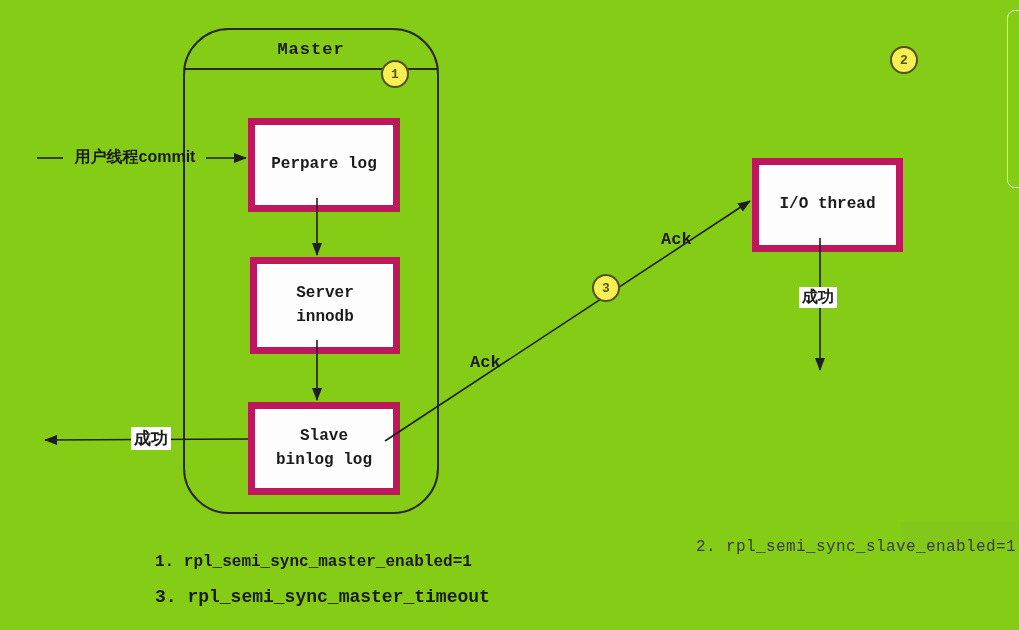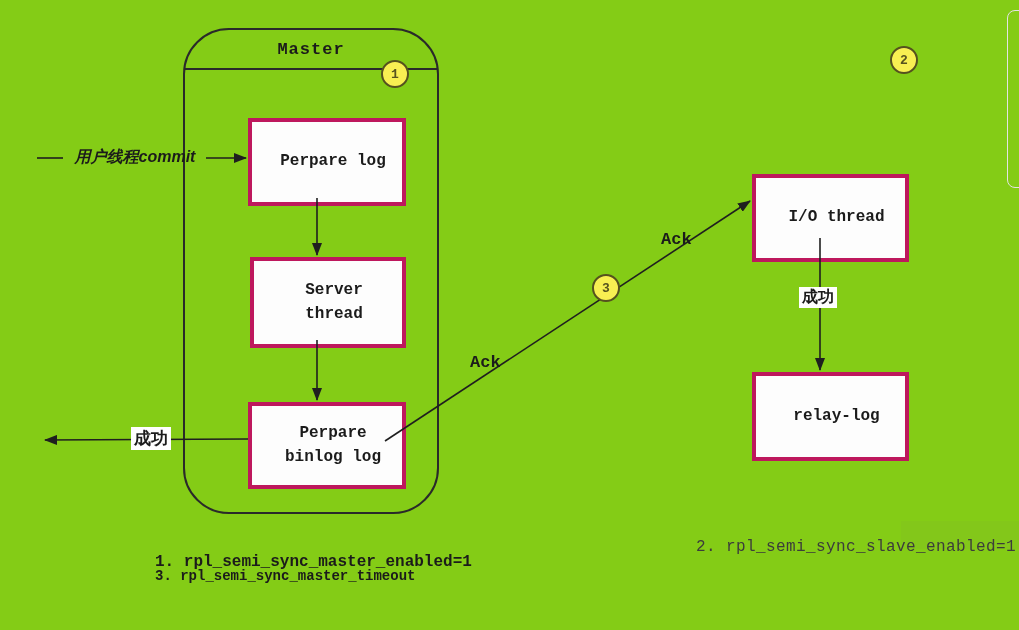--- a/index.html
+++ b/index.html
@@ -17,55 +17,55 @@
   .node-slave{left:692px;top:25px;width:254px;height:485px;}
   .node-header{
     position:absolute;left:0;right:0;top:0;height:38px;
     display:flex;align-items:center;justify-content:center;
     border-bottom:2px solid #2a2a2a;
     font-weight:bold;font-size:17px;letter-spacing:1px;
   }
   .node-slave .node-header{height:41px;}
   
   .box{
-    position:absolute;background:#fdfdfd;border:4px solid #be185d;
+    position:absolute;background:#fdfdfd;border:7px solid #be185d;
     display:flex;flex-direction:column;align-items:center;justify-content:center;
-    font-weight:bold;font-size:16px;line-height:1.45;text-align:center;z-index:2;padding-left:12px;
+    font-weight:bold;font-size:16px;line-height:1.45;text-align:center;z-index:2;
   }
   .box-prepare{left:248px;top:118px;width:138px;height:80px;}
   .box-binlog{left:250px;top:257px;width:136px;height:83px;}
   .box-commit{left:248px;top:402px;width:138px;height:79px;}
-  .box-iothread{left:752px;top:174px;width:137px;height:80px;text-align:center;}
+  .box-iothread{left:752px;top:158px;width:137px;height:80px;text-align:center;}
   .box-relay{left:752px;top:372px;width:137px;height:81px;}
   
   .arrows{position:absolute;left:0;top:0;z-index:3;pointer-events:none;}
   
   .badge{
     position:absolute;width:28px;height:28px;border-radius:50%;
     background:#f8ef52;border:2px solid #55511f;box-sizing:border-box;
     display:flex;align-items:center;justify-content:center;
     font-size:13px;font-weight:bold;color:#57531f;z-index:5;
   }
   .badge-1{left:381px;top:60px;}
   .badge-2{left:890px;top:46px;}
   .badge-3{left:592px;top:274px;}
   
   .flabel{position:absolute;font-weight:bold;z-index:4;white-space:nowrap;}
   .lbl-user-commit{left:62px;top:147px;width:146px;text-align:center;font-size:16px;
-    font-family:"Liberation Sans","DejaVu Sans",sans-serif;font-style:italic;}
+    font-family:"Liberation Sans","DejaVu Sans",sans-serif;}
   .lbl-success-master{left:131px;top:427px;font-size:17px;background:#fefefe;padding:0 3px;
     font-family:"Liberation Sans","DejaVu Sans",sans-serif;}
   .lbl-success-slave{left:799px;top:287px;font-size:16px;background:#fefefe;padding:0 3px;
     font-family:"Liberation Sans","DejaVu Sans",sans-serif;}
   .lbl-ack-lower{left:470px;top:353px;font-size:17px;}
   .lbl-ack-upper{left:661px;top:230px;font-size:17px;}
   
   .note{position:absolute;white-space:nowrap;z-index:2;}
   .note-1{left:155px;top:553px;font-weight:bold;font-size:16px;}
-  .note-3{left:155px;top:568px;font-weight:bold;font-size:14px;}
+  .note-3{left:155px;top:587px;font-weight:bold;font-size:18px;}
   .note-2{left:696px;top:538px;font-weight:normal;font-size:16px;color:#3c3c3c;letter-spacing:0.4px;}
   
   .artifact-frame{position:absolute;left:1007px;top:10px;width:40px;height:176px;
     border:1px solid #e3e3e3;border-radius:8px;z-index:1;}
   .artifact-smudge{position:absolute;left:901px;top:521px;width:118px;height:28px;
     background:rgba(120,120,120,0.05);z-index:1;}
 </style>
 </head>
 <body>
 
@@ -96,32 +96,29 @@
       <line x1="385" y1="441" x2="750" y2="201" marker-end="url(#arr)"></line>
       <line x1="820" y1="238" x2="820" y2="370" marker-end="url(#arr)"></line>
     </g>
   </svg>
 
   <div class="box box-prepare">
     <div>Perpare log</div>
   </div>
   <div class="box box-binlog">
     <div>Server</div>
-    <div>thread</div>
+    <div>innodb</div>
   </div>
   <div class="box box-commit">
-    <div>Perpare</div>
+    <div>Slave</div>
     <div>binlog log</div>
   </div>
 
   <div class="box box-iothread">
     <div>I/O thread</div>
-  </div>
-  <div class="box box-relay">
-    <div>relay-log</div>
   </div>
 
   <div class="badge badge-1">1</div>
   <div class="badge badge-2">2</div>
   <div class="badge badge-3">3</div>
 
   <div class="flabel lbl-user-commit">用户线程commit</div>
   <div class="flabel lbl-success-master">成功</div>
   <div class="flabel lbl-ack-lower">Ack</div>
   <div class="flabel lbl-ack-upper">Ack</div>

